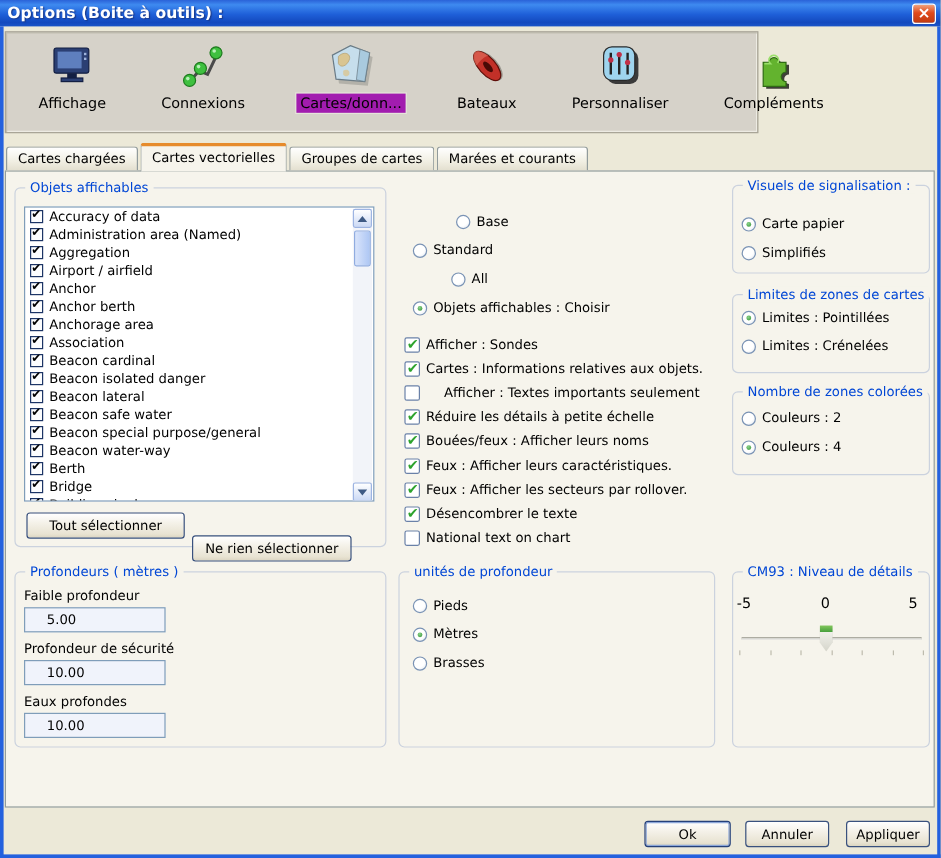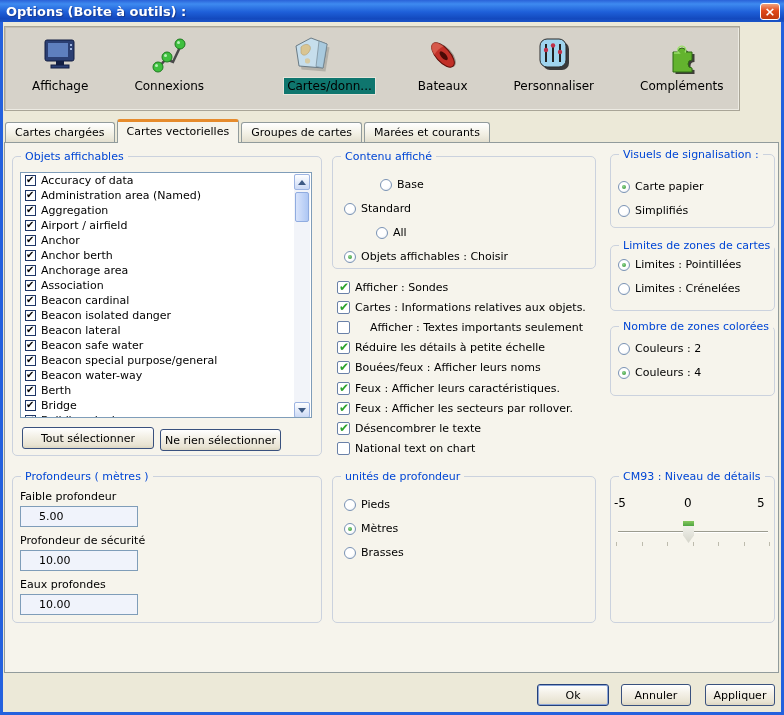--- a/index.html
+++ b/index.html
@@ -21,29 +21,29 @@
     border:1px solid #FFF; border-radius:3px; display:flex; align-items:center; justify-content:center;
     cursor:pointer;
   }
   .closex { color:#fff; font-weight:bold; font-size:13px; line-height:13px; }
   .edge { position:absolute; background:#2461DE; z-index:50; }
   .edge.l { left:0; top:22px; bottom:0; width:3px; }
   .edge.r { right:0; top:22px; bottom:0; width:3px; }
   .edge.b { left:0; right:0; bottom:0; height:3px; }
 
   .toolbar {
-    position:absolute; left:4px; top:26px; width:736px; height:85px;
+    position:absolute; left:4px; top:26px; width:628px; height:85px;
     background:#D6D2C9; border:1px solid #A9A597;
     box-shadow:inset 1px 1px 0 #C2BEB2, inset -1px -1px 0 #EDEBE3;
     display:flex; align-items:flex-start; padding:6px 0 0 24px; gap:40px;
   }
   .titem { display:flex; flex-direction:column; align-items:center; cursor:pointer; }
   .ticon { width:44px; height:44px; display:flex; align-items:center; justify-content:center; }
   .tlabel { font-size:12px; margin-top:1px; padding:1px 3px; white-space:nowrap; }
-  .tlabel.sel { background:#0f766e; box-shadow:0 0 0 1px #E6E4DB;margin-left:37px; }
+  .tlabel.sel { background:#a21caf; box-shadow:0 0 0 1px #E6E4DB; }
 
   .tabs { position:absolute; left:5px; top:121px; height:22px; display:flex; align-items:flex-end; z-index:3; }
   .tab {
     height:20px; line-height:19px; padding:0 9px; margin-right:2px; margin-bottom:1px;
     background:linear-gradient(180deg,#FFFFFF,#F1EFE3 60%,#E3DFCF);
     border:1px solid #919B9C; border-bottom:none; border-radius:3px 3px 0 0;
     font-size:11px; white-space:nowrap; cursor:pointer;
   }
   .tab.sel {
     height:24px; line-height:20px; margin-bottom:0; background:#F6F4EC;
@@ -283,25 +283,22 @@
       <span class="sbtn up">
           <span class="tri-up"></span>
         </span>
       <span class="sthumb"></span>
       <span class="sbtn down">
           <span class="tri-down"></span>
         </span>
     </div>
   </div>
   <button class="xpbtn" style="left:22px;top:427px;width:132px;height:22px;">Tout sélectionner</button>
-  <button class="xpbtn" style="left:160px;top:429px;width:121px;height:22px;">Ne rien sélectionner</button>
-
-  <div class="group" style="left:332px;top:156px;width:264px;height:113px;">
-    <span class="legend">Contenu affiché</span>
-  </div>
+  <button class="xpbtn" style="left:160px;top:446px;width:133px;height:22px;">Ne rien sélectionner</button>
+
   <div class="opt" style="left:344px;top:178px;padding-left:36px;">
       <span class="rd"></span>
       <span>Base</span>
     </div>
   <div class="opt" style="left:344px;top:202px;">
       <span class="rd"></span>
       <span>Standard</span>
     </div>
   <div class="opt" style="left:344px;top:226px;margin-left:32px;">
       <span class="rd"></span>

